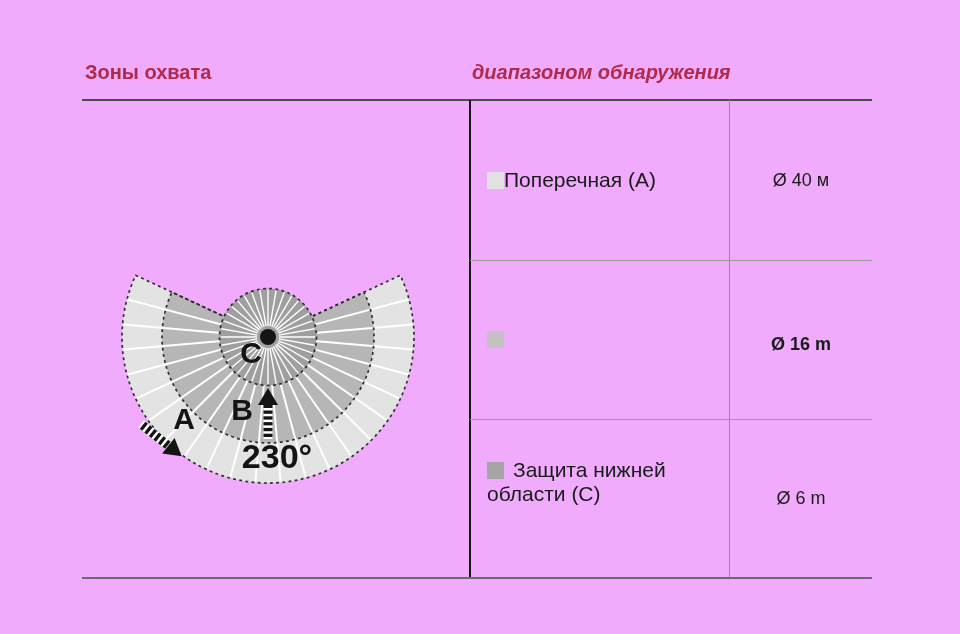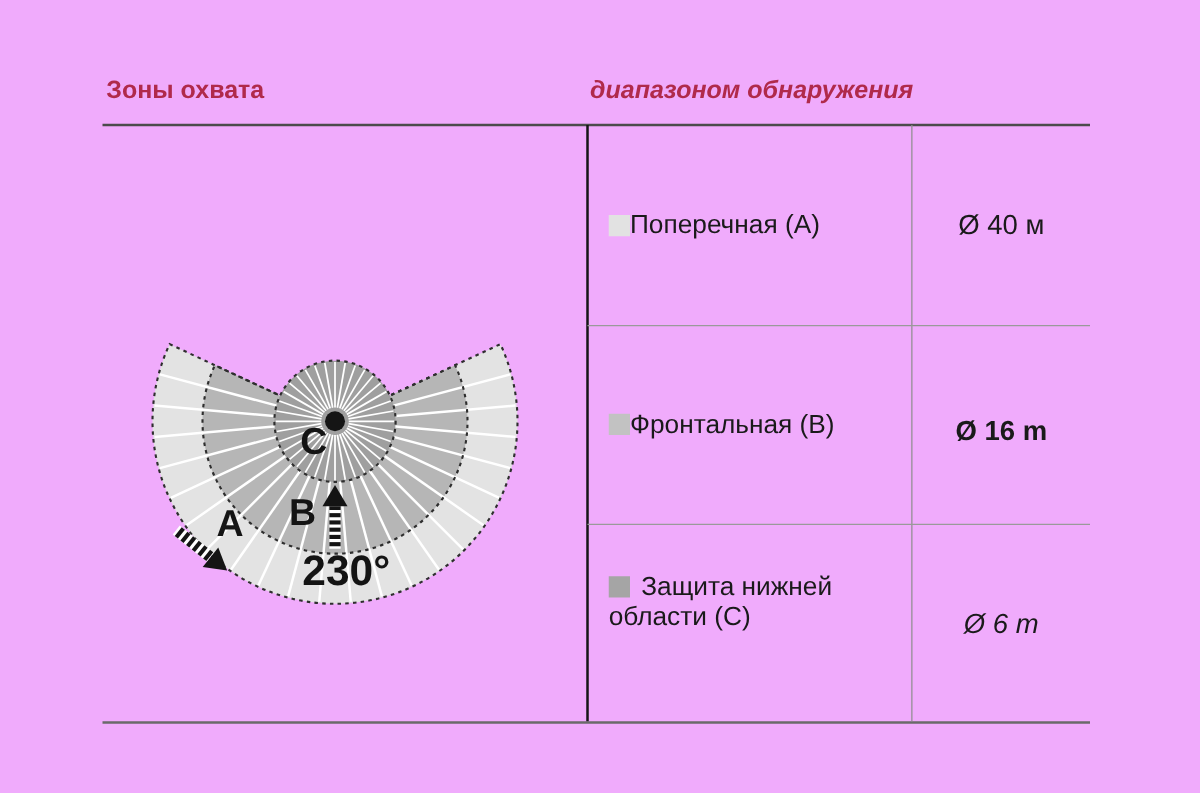--- a/index.html
+++ b/index.html
@@ -22,24 +22,24 @@
 
   
   .name-cell{position:absolute; left:487px; width:235px; display:flex; align-items:center; 
              font-size:21px; color:#1a1a1a;}
   .name-1{top:100px; height:160px;}
   .name-2{top:260px; height:159px;}
   .name-3{top:420px; height:157px; width:190px; display:block; padding-top:38px;}
   .swatch{width:17px; height:17px; display:inline-block; flex:0 0 auto;}
   .swatch-inline{vertical-align:-2px; margin-right:9px;}
   .val-cell{position:absolute; left:730px; width:142px; display:flex; align-items:center; justify-content:center;
-            font-size:22px; color:#1a1a1a; white-space:nowrap;}
+            font-size:18px; color:#1a1a1a; white-space:nowrap;}
   .val-1{top:100px; height:160px;}
   .val-2{top:265px; height:159px;font-weight:bold;}
-  .val-3{top:420px; height:157px;font-style:italic;}
+  .val-3{top:420px; height:157px;}
 
   
   .diagram{position:absolute; left:108px; top:262px; width:320px; height:230px;}
   .dashed{fill:none; stroke:#2e2e2e; stroke-width:1.7; stroke-dasharray:2.8 3.4;}
   .dlabel{font-family:"Liberation Sans", sans-serif; font-weight:bold; fill:#141414;}
 </style>
 </head>
 <body>
 
 <div class="page">
@@ -163,21 +163,20 @@
   </svg>
 
   <div class="name-cell name-1">
     <span class="swatch" style="background: rgb(226, 226, 226);"></span>
     <span>Поперечная (А)</span>
   </div>
   <div class="val-cell val-1">Ø 40 м</div>
 
   <div class="name-cell name-2">
     <span class="swatch" style="background: rgb(194, 194, 194);"></span>
-    <span>Фронтальная (В)</span>
   </div>
   <div class="val-cell val-2">Ø 16 m</div>
 
   <div class="name-cell name-3 wrapline">
     <span class="swatch swatch-inline" style="background: rgb(165, 165, 165);"></span><span>Защита нижней области (С)</span>
   </div>
   <div class="val-cell val-3">Ø 6 m</div>
 
 </div>
 

